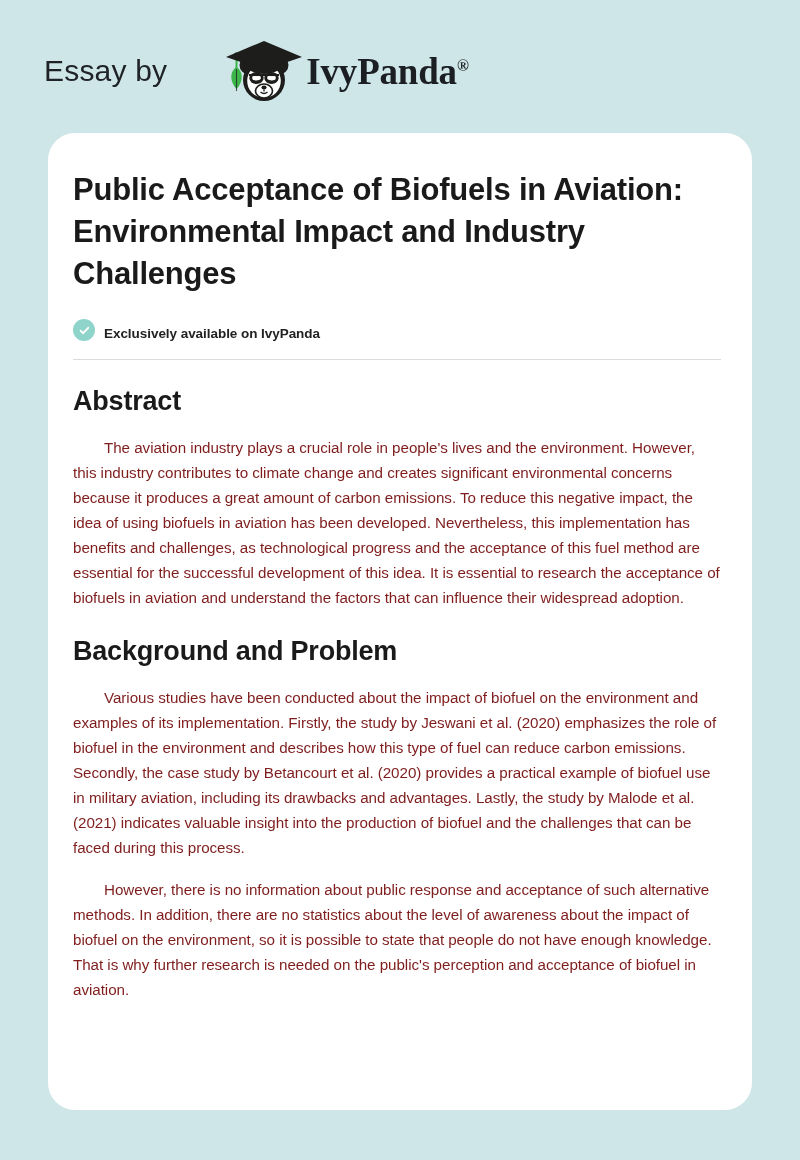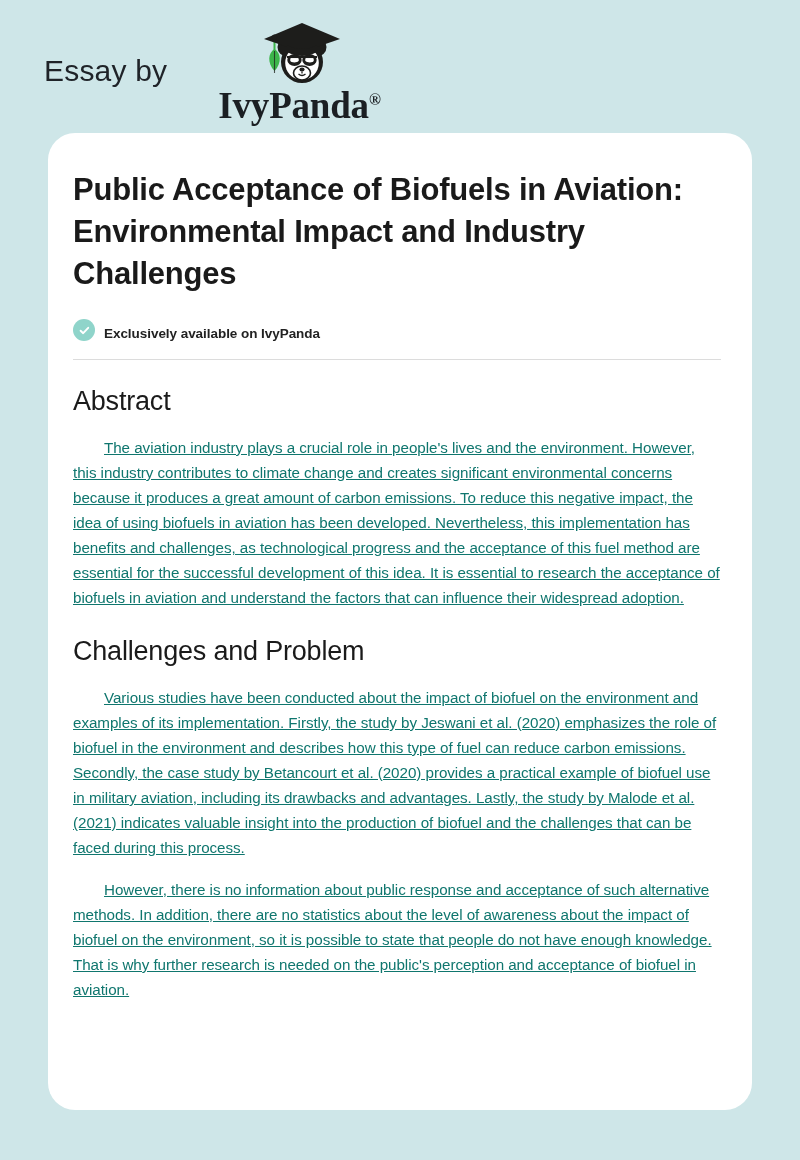--- a/index.html
+++ b/index.html
@@ -28,21 +28,20 @@
     font-size: 30px;
     color: #1f2328;
     letter-spacing: 0.2px;
     font-weight: 400;
     white-space: nowrap;
   }
   .brand-logo {
     display: flex;
     align-items: center;
     margin-left: 16px;
-    flex-direction: column;
   }
   .panda-mark {
     width: 88px;
     height: 68px;
     display: block;
     flex: none;
   }
   .brand-word {
     font-family: "Liberation Serif", serif;
     font-weight: bold;
@@ -113,34 +112,33 @@
     margin-top: 18px;
     height: 1px;
     background: #dcdcdc;
     width: 648px;
   }
 
   h2.section-heading {
     margin: 24px 0 0 0;
     font-size: 27px;
     line-height: 34px;
-    font-weight: normal;
+    font-weight: bold;
     color: #1a1a1a;
     letter-spacing: -0.2px;
   }
 
   p.body-par {
     margin: 17px 0 0 0;
     font-size: 15.2px;
     line-height: 25px;
-    color: #0f766e;
+    color: #7f1d1d;
     text-indent: 31px;
     max-width: 648px;
     letter-spacing: -0.05px;
-    text-decoration: underline;
   }
   p.body-par.tight-top { }
 </style>
 </head>
 <body>
 
 <div class="brandbar">
   <span class="brand-essay-by">Essay by</span>
 
   <span class="brand-logo">
@@ -193,17 +191,17 @@
       </svg>
     </span>
     <span class="exclusive-text">Exclusively available on IvyPanda</span>
   </div>
 
   <div class="divider"></div>
 
   <h2 class="section-heading">Abstract</h2>
   <p class="body-par">The aviation industry plays a crucial role in people's lives and the environment. However, this industry contributes to climate change and creates significant environmental concerns because it produces a great amount of carbon emissions. To reduce this negative impact, the idea of using biofuels in aviation has been developed. Nevertheless, this implementation has benefits and challenges, as technological progress and the acceptance of this fuel method are essential for the successful development of this idea. It is essential to research the acceptance of biofuels in aviation and understand the factors that can influence their widespread adoption.</p>
 
-  <h2 class="section-heading">Challenges and Problem</h2>
+  <h2 class="section-heading">Background and Problem</h2>
   <p class="body-par">Various studies have been conducted about the impact of biofuel on the environment and examples of its implementation. Firstly, the study by Jeswani et al. (2020) emphasizes the role of biofuel in the environment and describes how this type of fuel can reduce carbon emissions. Secondly, the case study by Betancourt et al. (2020) provides a practical example of biofuel use in military aviation, including its drawbacks and advantages. Lastly, the study by Malode et al. (2021) indicates valuable insight into the production of biofuel and the challenges that can be faced during this process.</p>
   <p class="body-par tight-top">However, there is no information about public response and acceptance of such alternative methods. In addition, there are no statistics about the level of awareness about the impact of biofuel on the environment, so it is possible to state that people do not have enough knowledge. That is why further research is needed on the public's perception and acceptance of biofuel in aviation.</p>
 
 </div>
 
 </body></html>

